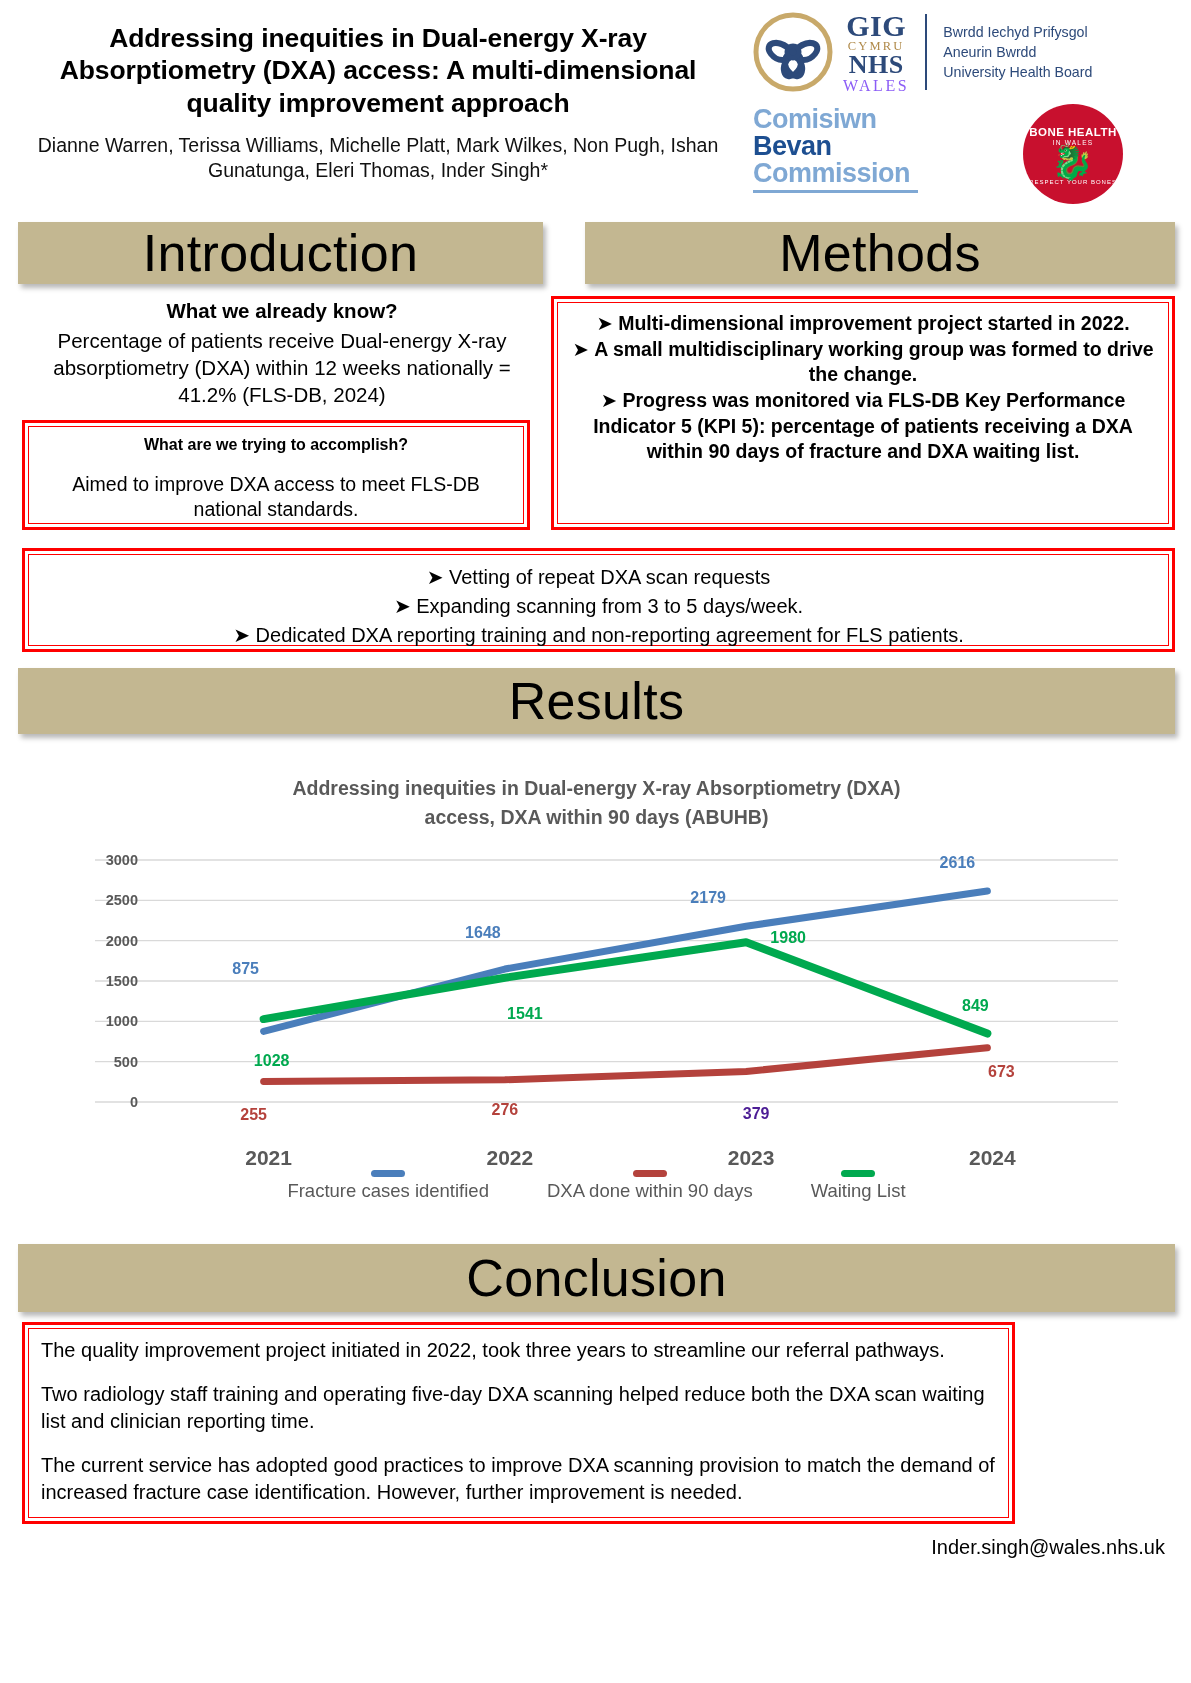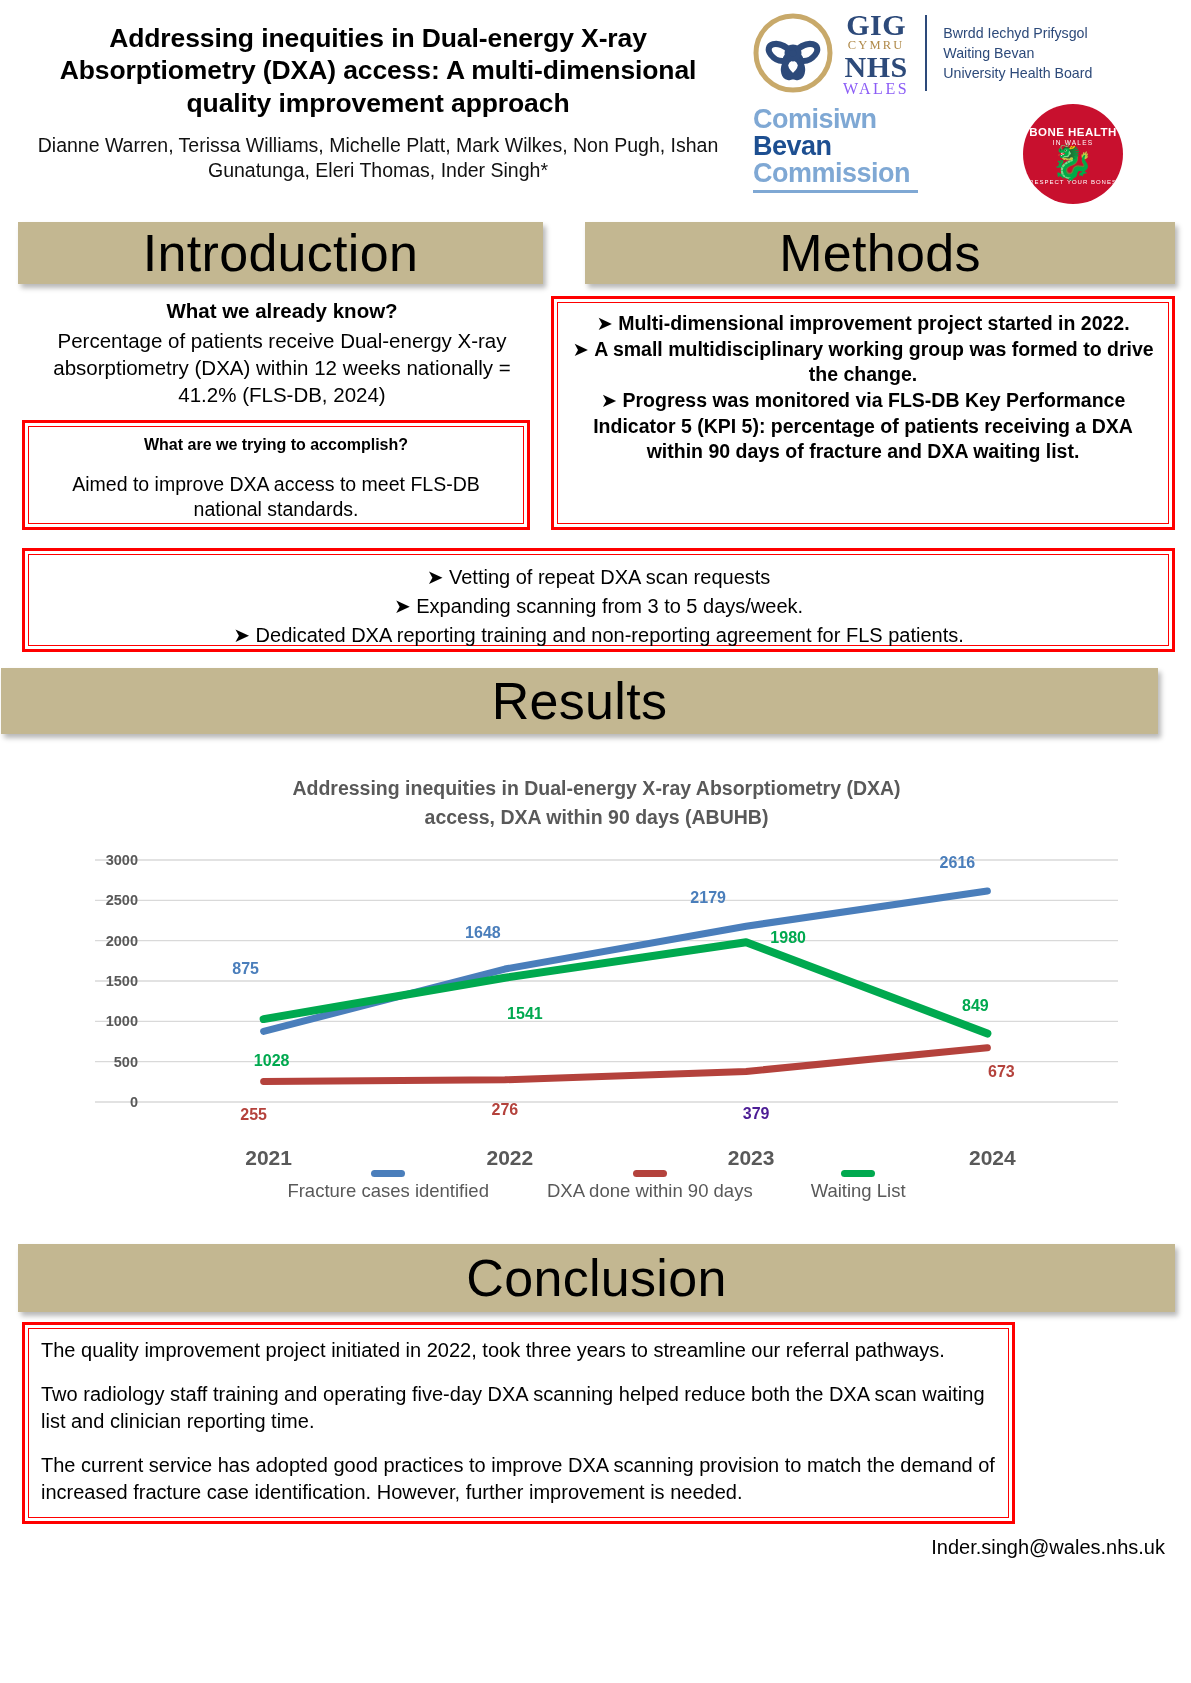--- a/index.html
+++ b/index.html
@@ -71,21 +71,21 @@
     font-family: "Liberation Serif", serif;
     font-size: 30px; font-weight: bold;
     color: #2d4a7a; letter-spacing: 0.5px;
   }
   .nhs-cymru {
     font-family: "Liberation Serif", serif;
     font-size: 12.5px; color: #b08a4a; letter-spacing: 2.2px;
   }
   .nhs-nhs {
     font-family: "Liberation Serif", serif;
-    font-size: 30px; font-weight: bold;
+    font-size: 26px; font-weight: bold;
     color: #2d4a7a; letter-spacing: 0.5px;
   }
   .nhs-wales {
     font-family: "Liberation Serif", serif;
     font-size: 16px; color: #8b5cf6; letter-spacing: 2.6px;
   }
   .nhs-divider {
     width: 2px; height: 76px; background: #2d4a7a;
     margin: 0 8px;
   }
@@ -126,21 +126,21 @@
     font-size: 52px;
     font-weight: normal;
     line-height: 1.0;
     box-shadow: 3px 4px 5px rgba(0,0,0,0.28);
     display: flex; align-items: center; justify-content: center;
     letter-spacing: 0.3px;
   }
 
   #band-intro { position: absolute; left: 18px;  top: 222px; width: 525px; height: 62px; }
   #band-methods { position: absolute; left: 585px; top: 222px; width: 590px; height: 62px; }
-  #band-results { position: absolute; left: 1px;  top: 668px; width: 1157px; height: 66px; }
+  #band-results { position: absolute; left: 18px;  top: 668px; width: 1157px; height: 66px; }
   #band-conclusion { position: absolute; left: 18px; top: 1244px; width: 1157px; height: 68px; }
 
   
   .redbox {
     border: 3.2px solid #ff0000;
     background: #fff;
     padding: 3px;
   }
   .redbox-inner {
     border: 1px solid #ff0000;
@@ -299,21 +299,21 @@
         </div>
         <div class="nhs-words">
           <span class="nhs-gig">GIG</span>
           <span class="nhs-cymru">CYMRU</span>
           <span class="nhs-nhs">NHS</span>
           <span class="nhs-wales">WALES</span>
         </div>
         <div class="nhs-divider"></div>
         <div class="nhs-board">
           <div>Bwrdd Iechyd Prifysgol</div>
-          <div>Waiting Bevan</div>
+          <div>Aneurin Bwrdd</div>
           <div>University Health Board</div>
         </div>
       </div>
 
       <div class="bevan-logo">
         <div class="bevan-1">Comisiwn</div>
         <div class="bevan-2">Bevan</div>
         <div class="bevan-3">Commission</div>
         <div class="bevan-rule"></div>
       </div>

